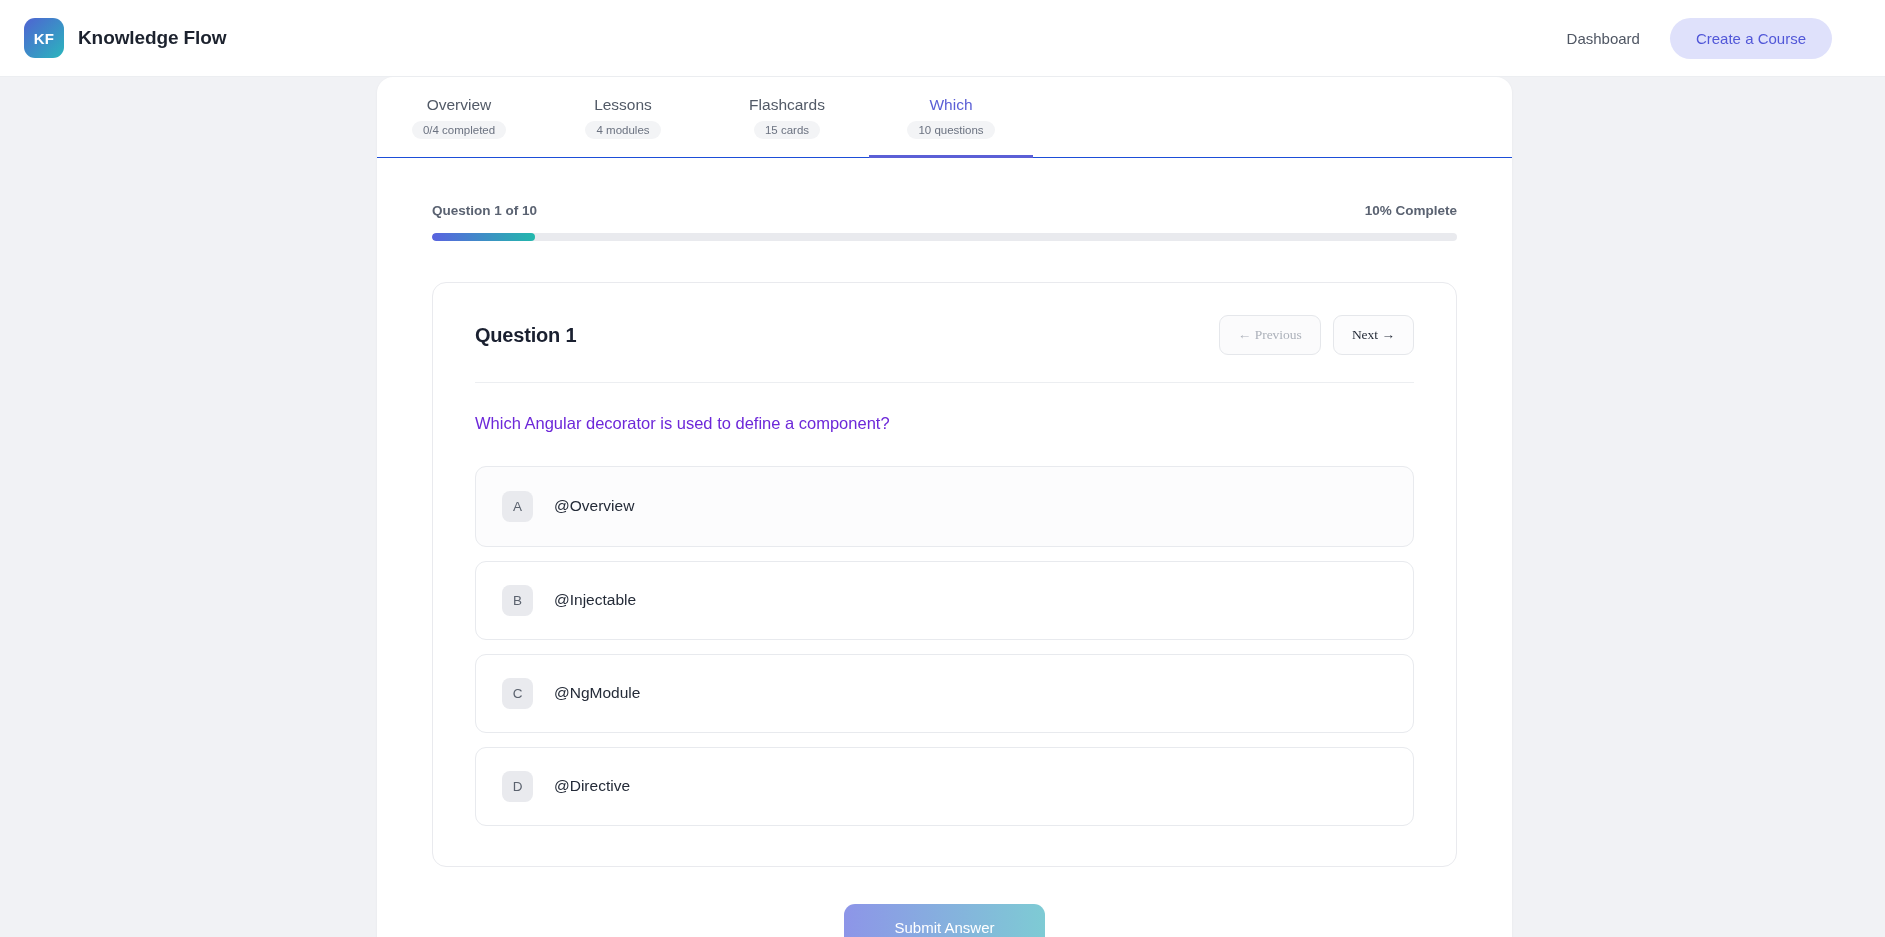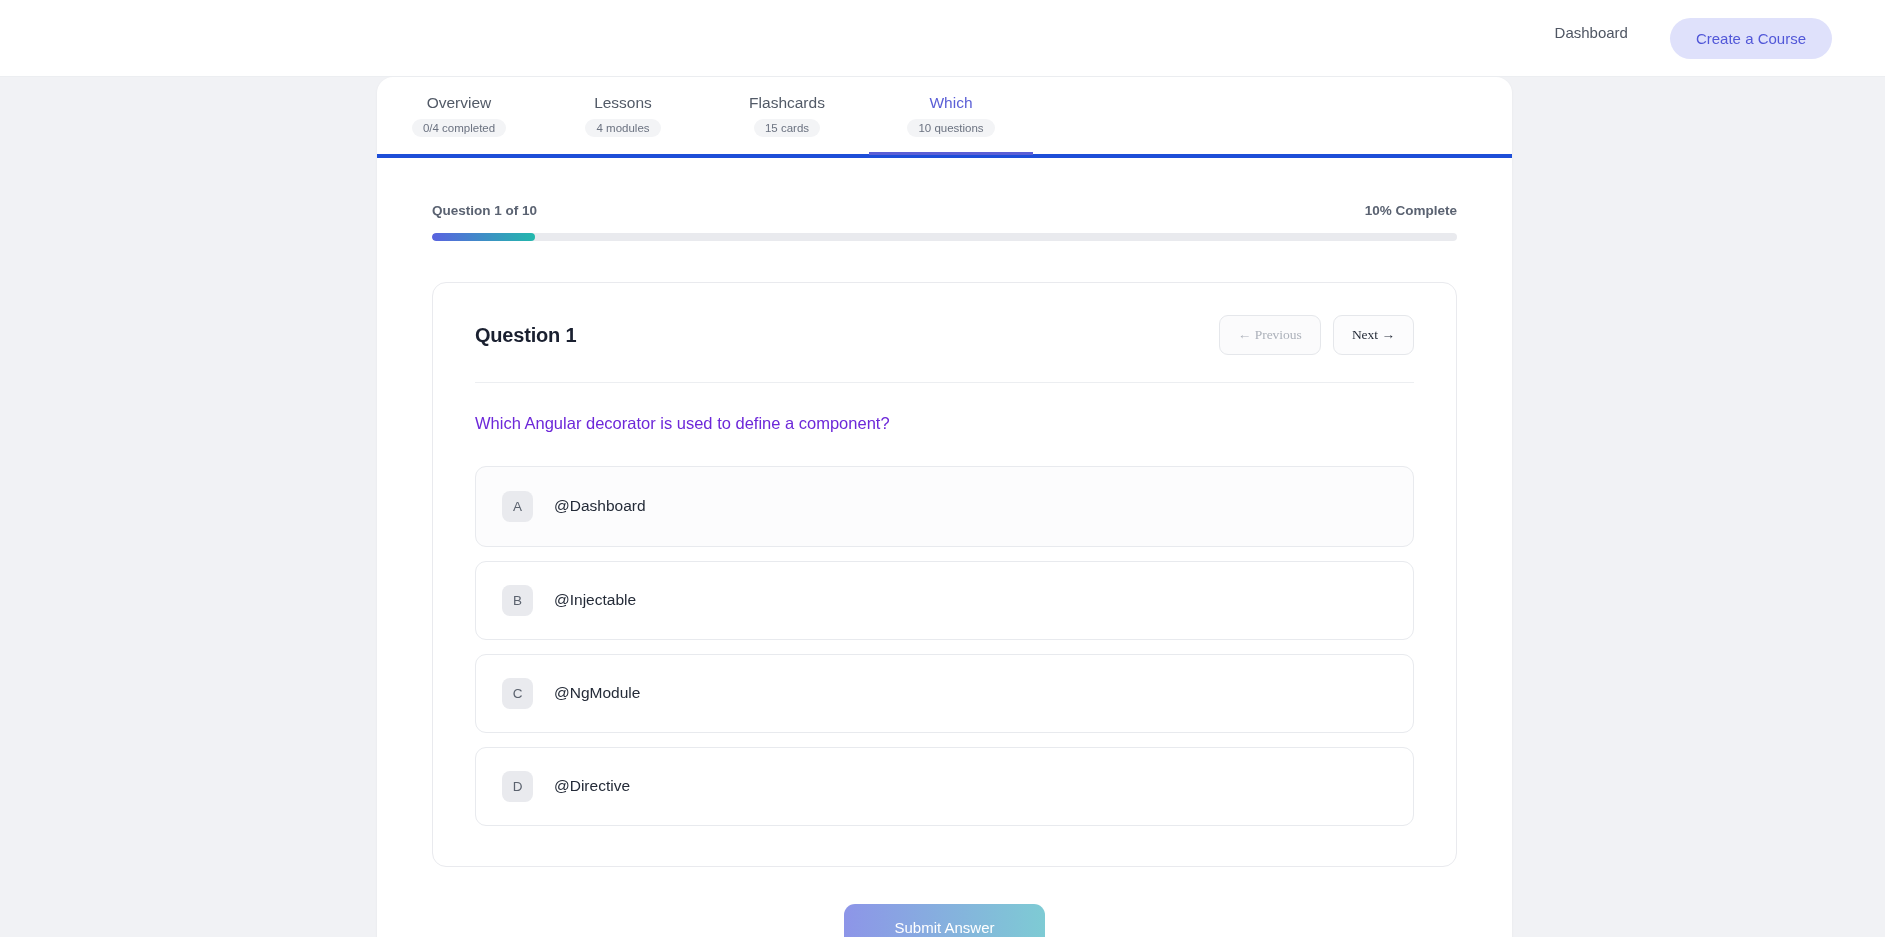--- a/index.html
+++ b/index.html
@@ -52,22 +52,22 @@
   .brand-name {
     font-size: 19px;
     font-weight: bold;
     color: #1c222e;
     letter-spacing: -0.1px;
   }
 
   .header-right {
     margin-left: auto;
     display: flex;
-    align-items: flex-start;
-    gap: 38px;
+    align-items: center;
+    gap: 26px;
   }
 
   .nav-link {
     font-size: 15px;
     color: #4f5663;
     text-decoration: none;
     padding: 6px 4px;
   }
 
   .cta-button {
@@ -98,21 +98,21 @@
     border-top-left-radius: 16px;
     border-top-right-radius: 16px;
     box-shadow: 0 1px 3px rgba(20,25,40,0.05);
     overflow: hidden;
   }
 
   
   .tab-bar {
     display: flex;
     height: 81px;
-    border-bottom: 4px solid #1d4ed8;
+    border-bottom: 1px solid #1d4ed8;
     padding-left: 0;
   }
 
   .tab {
     width: 164px;
     display: flex;
     flex-direction: column;
     align-items: center;
     justify-content: center;
     gap: 7px;
@@ -295,20 +295,24 @@
     color: #ffffff;
     font-size: 15px;
     font-family: inherit;
     cursor: default;
   }
 </style>
 </head>
 <body>
 
 <header class="app-header">
+  <div class="brand">
+    <div class="brand-logo">KF</div>
+    <div class="brand-name">Knowledge Flow</div>
+  </div>
   <div class="header-right">
     <a class="nav-link" href="#">Dashboard</a>
     <button class="cta-button">Create a Course</button>
   </div>
 </header>
 
 <div class="page-area">
   <main class="content-container">
 
     <nav class="tab-bar">
@@ -351,21 +355,21 @@
           <button class="nav-btn disabled">← Previous</button>
           <button class="nav-btn">Next →</button>
         </div>
       </div>
 
       <p class="question-text">Which Angular decorator is used to define a component?</p>
 
       <div class="option-list">
         <button class="option hovered">
           <span class="option-letter">A</span>
-          <span class="option-text">@Dashboard</span>
+          <span class="option-text">@Overview</span>
         </button>
         <button class="option">
           <span class="option-letter">B</span>
           <span class="option-text">@Injectable</span>
         </button>
         <button class="option">
           <span class="option-letter">C</span>
           <span class="option-text">@NgModule</span>
         </button>
         <button class="option">

